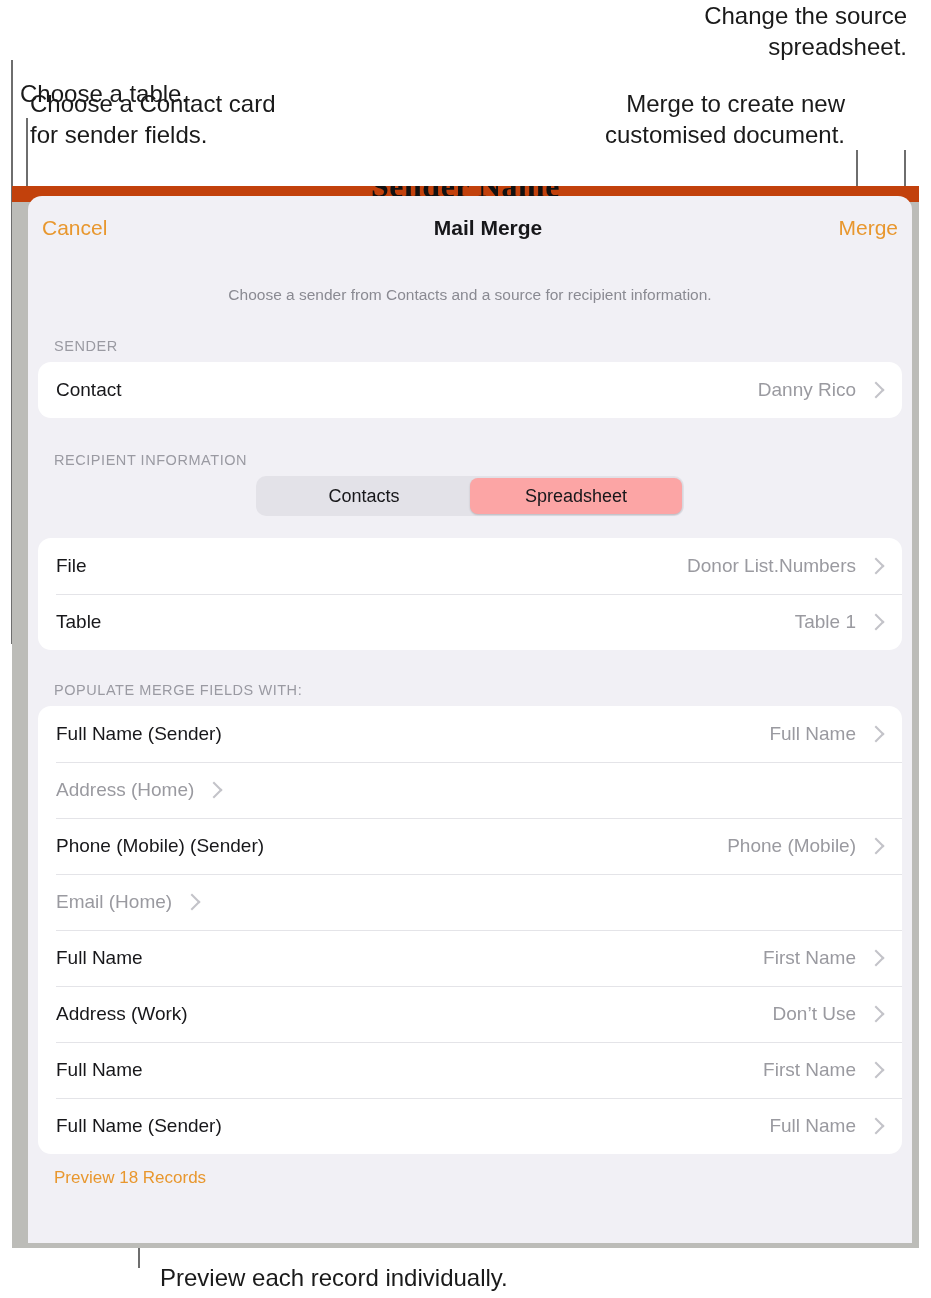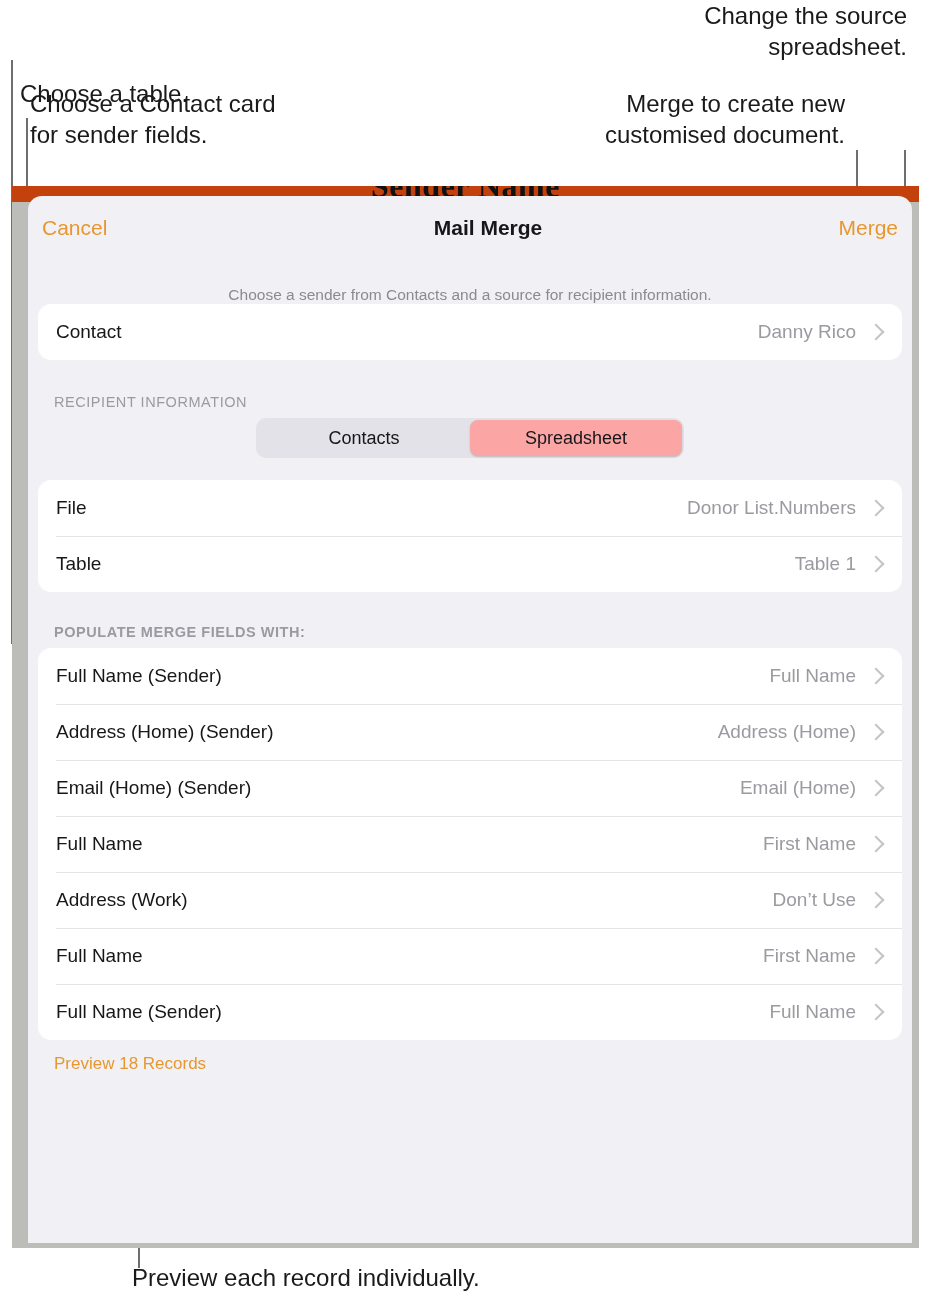--- a/index.html
+++ b/index.html
@@ -187,21 +187,21 @@
 
 <div class="callout left" style="left:30px;top:88px;">Choose a Contact card
 for sender fields.</div>
 
 <div class="callout right" style="right:24px;top:0px;">Change the source
 spreadsheet.</div>
 
 <div class="callout right" style="right:86px;top:88px;">Merge to create new
 customised document.</div>
 
-<div class="callout left" style="left:132px;top:1262px;">Preview each record individually.</div>
+<div class="callout left" style="left:160px;top:1262px;">Preview each record individually.</div>
 
 <div class="lead v" style="left:11px;top:60px;height:584px;"></div>
 <div class="lead h" style="left:11px;top:642px;width:30px;"></div>
 
 <div class="lead v" style="left:26px;top:118px;height:268px;"></div>
 <div class="lead h" style="left:26px;top:385px;width:16px;"></div>
 
 <div class="lead v" style="left:904px;top:150px;height:360px;"></div>
 <div class="lead h" style="left:678px;top:509px;width:228px;"></div>
 
@@ -218,20 +218,21 @@
 
   <div class="sheet-header">
     <button class="btn-cancel">Cancel</button>
     <div class="sheet-title">Mail Merge</div>
     <button class="btn-merge">Merge</button>
   </div>
 
   <div class="sheet-subtitle">Choose a sender from Contacts and a source for recipient information.</div>
 
   
+  <div class="group-label">SENDER</div>
   <div class="card">
     <div class="row">
       <span class="row-label">Contact</span>
       <span class="row-value">Danny Rico</span>
       <span class="chev"></span>
     </div>
   </div>
 
   
   <div class="group-label">RECIPIENT INFORMATION</div>
@@ -250,35 +251,38 @@
       <span class="chev"></span>
     </div>
     <div class="row">
       <span class="row-label">Table</span>
       <span class="row-value">Table 1</span>
       <span class="chev"></span>
     </div>
   </div>
 
   
-  <div class="group-label" style="margin-top:32px;font-weight:bold;">POPULATE MERGE FIELDS WITH:</div>
+  <div class="group-label" style="margin-top:32px;">POPULATE MERGE FIELDS WITH:</div>
 
   <div class="card">
     <div class="row">
       <span class="row-label">Full Name (Sender)</span>
       <span class="row-value">Full Name</span>
       <span class="chev"></span>
     </div>
     <div class="row">
-      <span class="row-label">Address (Home) (Sender)</span>
       <span class="row-value">Address (Home)</span>
       <span class="chev"></span>
     </div>
     <div class="row">
-      <span class="row-label">Email (Home) (Sender)</span>
+      <span class="row-label">Phone (Mobile) (Sender)</span>
+      <span class="row-value">Phone (Mobile)</span>
+      <span class="chev"></span>
+    </div>
+    <div class="row">
       <span class="row-value">Email (Home)</span>
       <span class="chev"></span>
     </div>
     <div class="row">
       <span class="row-label">Full Name</span>
       <span class="row-value">First Name</span>
       <span class="chev"></span>
     </div>
     <div class="row">
       <span class="row-label">Address (Work)</span>

